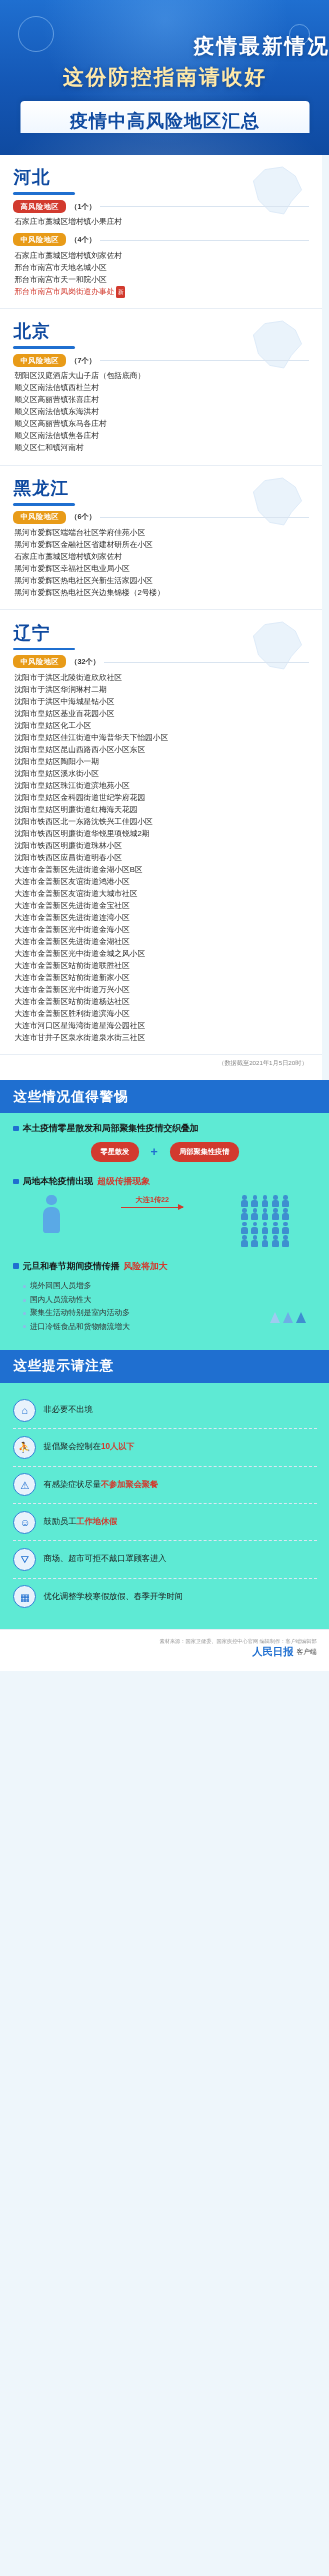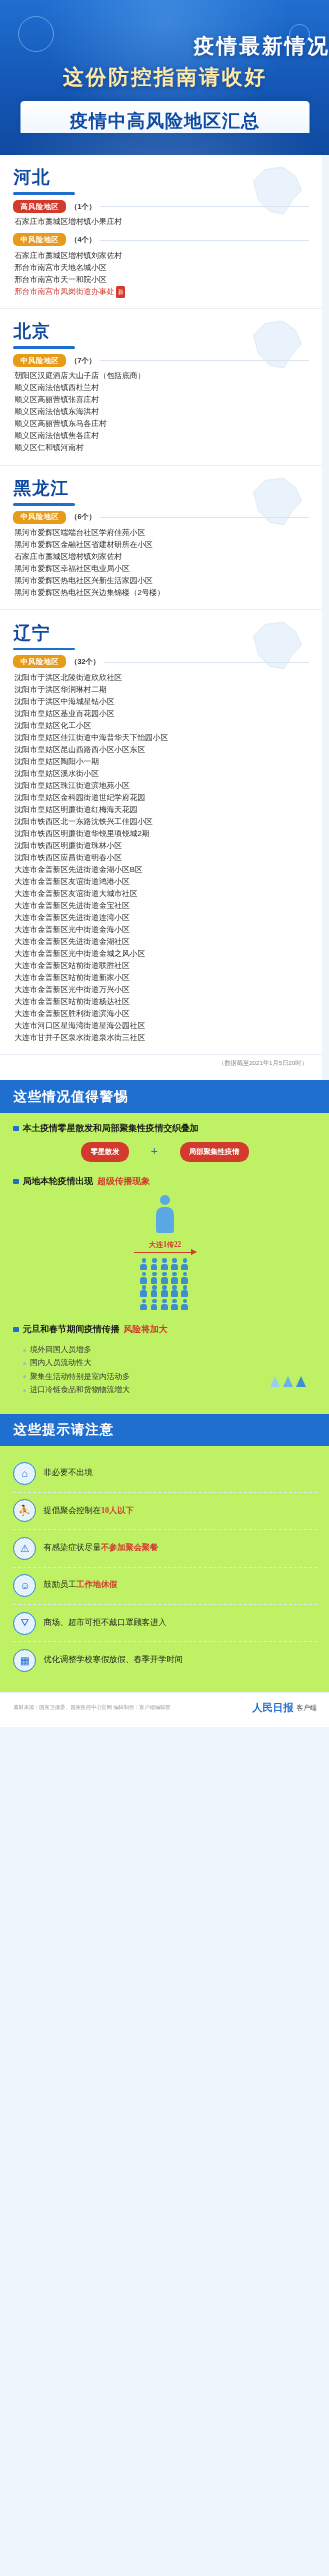--- a/index.html
+++ b/index.html
@@ -190,23 +190,22 @@
     background: #1f6fd0;
     color: #ffffff;
     font-size: 13.4px;
     font-weight: bold;
     letter-spacing: 1px;
     padding: 7.2px 13.4px;
     position: relative;
   }
   .section-band.alt { background: #1f6fd0; }
   .section-body {
-    background: #bef264;
+    background: #5eead4;
     padding: 9.3px 13.4px 13.4px 13.4px;
-    font-family: Liberation Serif, serif;
   }
 
   
   .warn-item { margin-bottom: 13.4px; }
   .warn-title {
     display: flex;
     align-items: flex-start;
     gap: 4.1px;
     font-size: 8.8px;
     font-weight: bold;
@@ -216,37 +215,35 @@
   }
   .bullet {
     width: 5.2px; height: 5.2px;
     background: #1f6fd0;
     border-radius: 1px;
     margin-top: 3.6px;
     flex: none;
   }
   .warn-title .hl { color: #d23a2e; }
 
-  .pill-row { display: flex; justify-content: center; gap: 22px; align-items: center; }
+  .pill-row { display: flex; justify-content: center; gap: 12px; align-items: center; }
   .pill {
     background: #d23a2e;
     color: #fff;
     font-size: 7.2px;
     padding: 5.2px 9.3px;
     border-radius: 9.3px;
     font-weight: bold;
   }
   .plus-sign { font-size: 12.4px; color: #1f6fd0; font-weight: bold; }
 
   .figure-row {
     display: flex;
-    align-items: center;
     justify-content: space-around;
     gap: 5.2px;
-    flex-direction: column;
   }
   .person {
     width: 24px;
     position: relative;
     height: 40px;
   }
   .person .head { width: 10.3px; height: 10.3px; border-radius: 50%; background: #5aa9e6; margin: 0 auto 1.5px; }
   .person .body { width: 17.5px; height: 26px; border-radius: 7.2px 7.2px 3.1px 3.1px; background: #5aa9e6; margin: 0 auto; }
   .arrow-wrap { text-align: center; }
   .arrow-label { font-size: 7.2px; color: #d23a2e; font-weight: bold; margin-bottom: 2.1px; }
@@ -318,23 +315,24 @@
     font-size: 10.3px;
   }
   .tip-text { font-size: 8.2px; color: #1a1a1a; line-height: 12.4px; }
   .tip-text .hl { color: #d23a2e; font-weight: bold; }
 
   
   .footer {
     background: #ffffff;
     padding: 8.2px 13.4px 11.3px 13.4px;
     display: flex;
-    align-items: center;
+    align-items: flex-end;
     justify-content: space-between;
     border-top: 0.5px solid #e8eef5;
+    flex-direction: column;
   }
   .footer-credits { font-size: 5.2px; color: #9a9a9a; line-height: 7.7px; }
   .footer-logo { display: flex; align-items: center; gap: 3.1px; }
   .footer-logo .mark {
     color: #1f6fd0; font-size: 10.3px; font-weight: bold; font-family: "Liberation Serif", serif;
   }
   .footer-logo .txt { font-size: 6.7px; color: #444; }
 </style>
 </head>
 <body>

